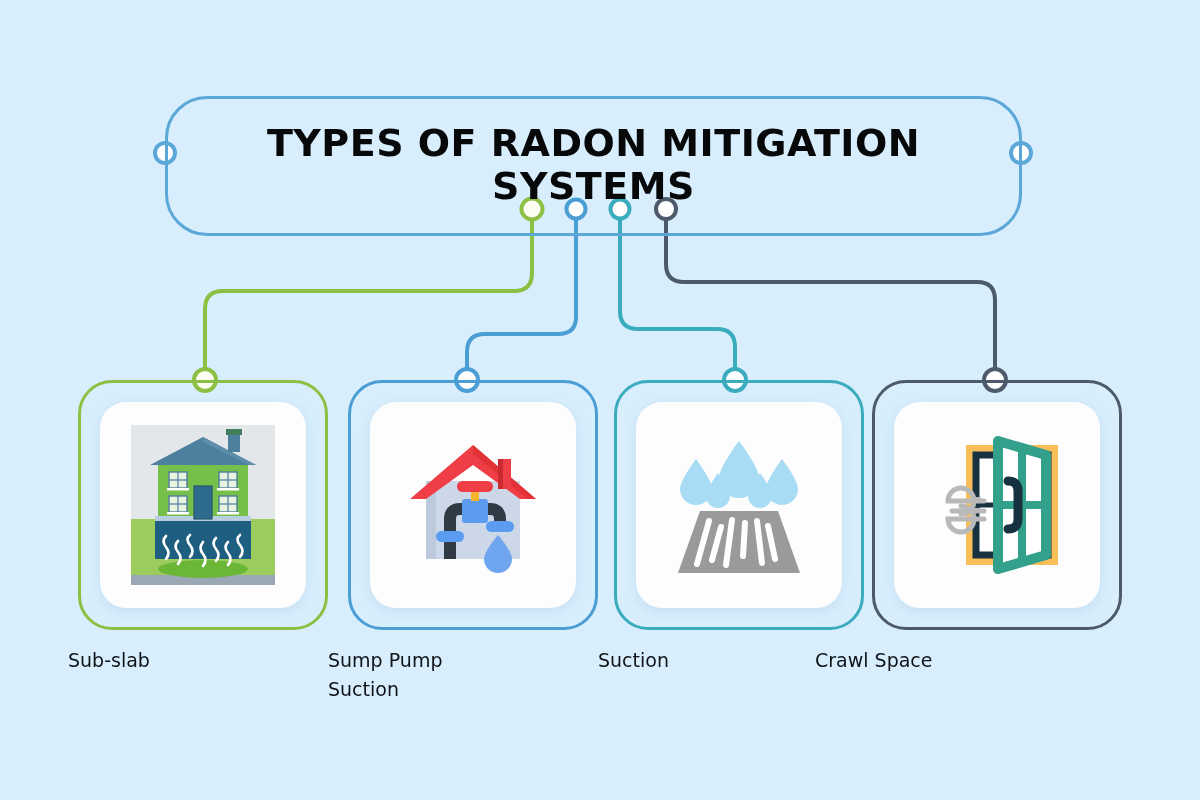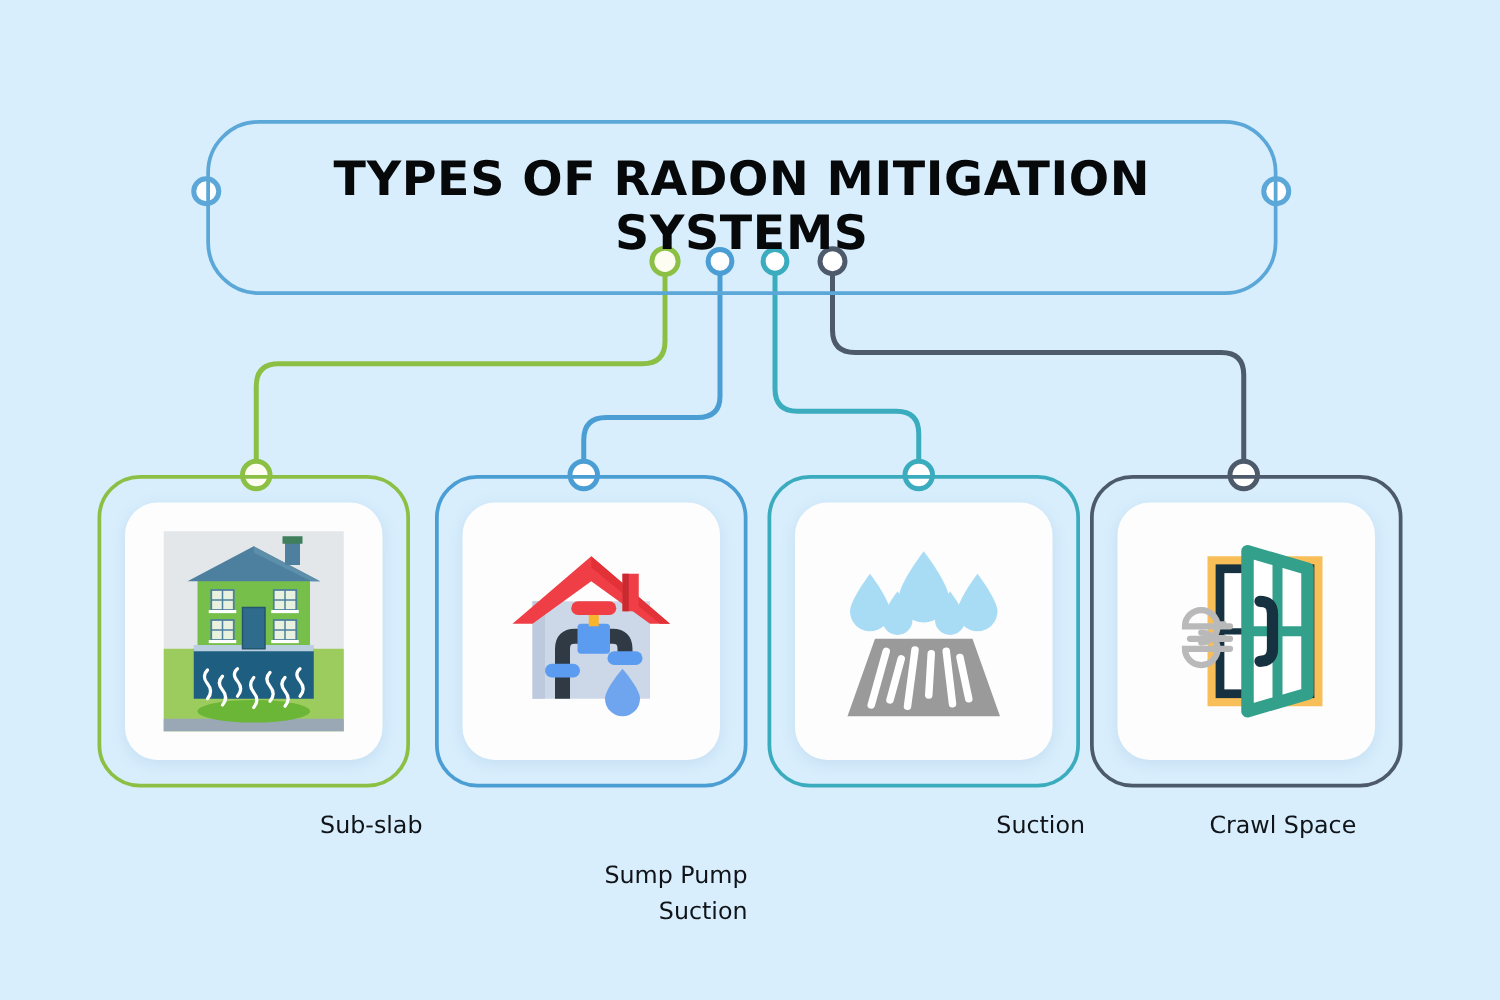--- a/index.html
+++ b/index.html
@@ -86,34 +86,34 @@
     width: 150px;
     height: 164px;
     display: block;
   }
 
   
   .card-label {
     position: absolute;
     top: 646px;
     width: 270px;
-    text-align: right;
+    text-align: left;
     font-family: "DejaVu Sans", sans-serif;
     font-size: 19px;
     line-height: 1.55;
     color: #101418;
   }
 
   
   #card-0 { left: 78px; }
   #card-1 { left: 348px; }
   #card-2 { left: 614px; }
   #card-3 { left: 872px; }
   #label-0 { left: 68px; }
-  #label-1 { left: 328px; margin-top: 40px; }
+  #label-1 { left: 328px; }
   #label-2 { left: 598px; }
   #label-3 { left: 815px; }
 </style>
 </head>
 <body style="background: rgb(216, 238, 253);">
 
 <div id="stage">
 
   <svg id="wires" viewBox="0 0 1200 800" width="1200" height="800">
     <g fill="none" stroke-width="4" stroke-linecap="round">

